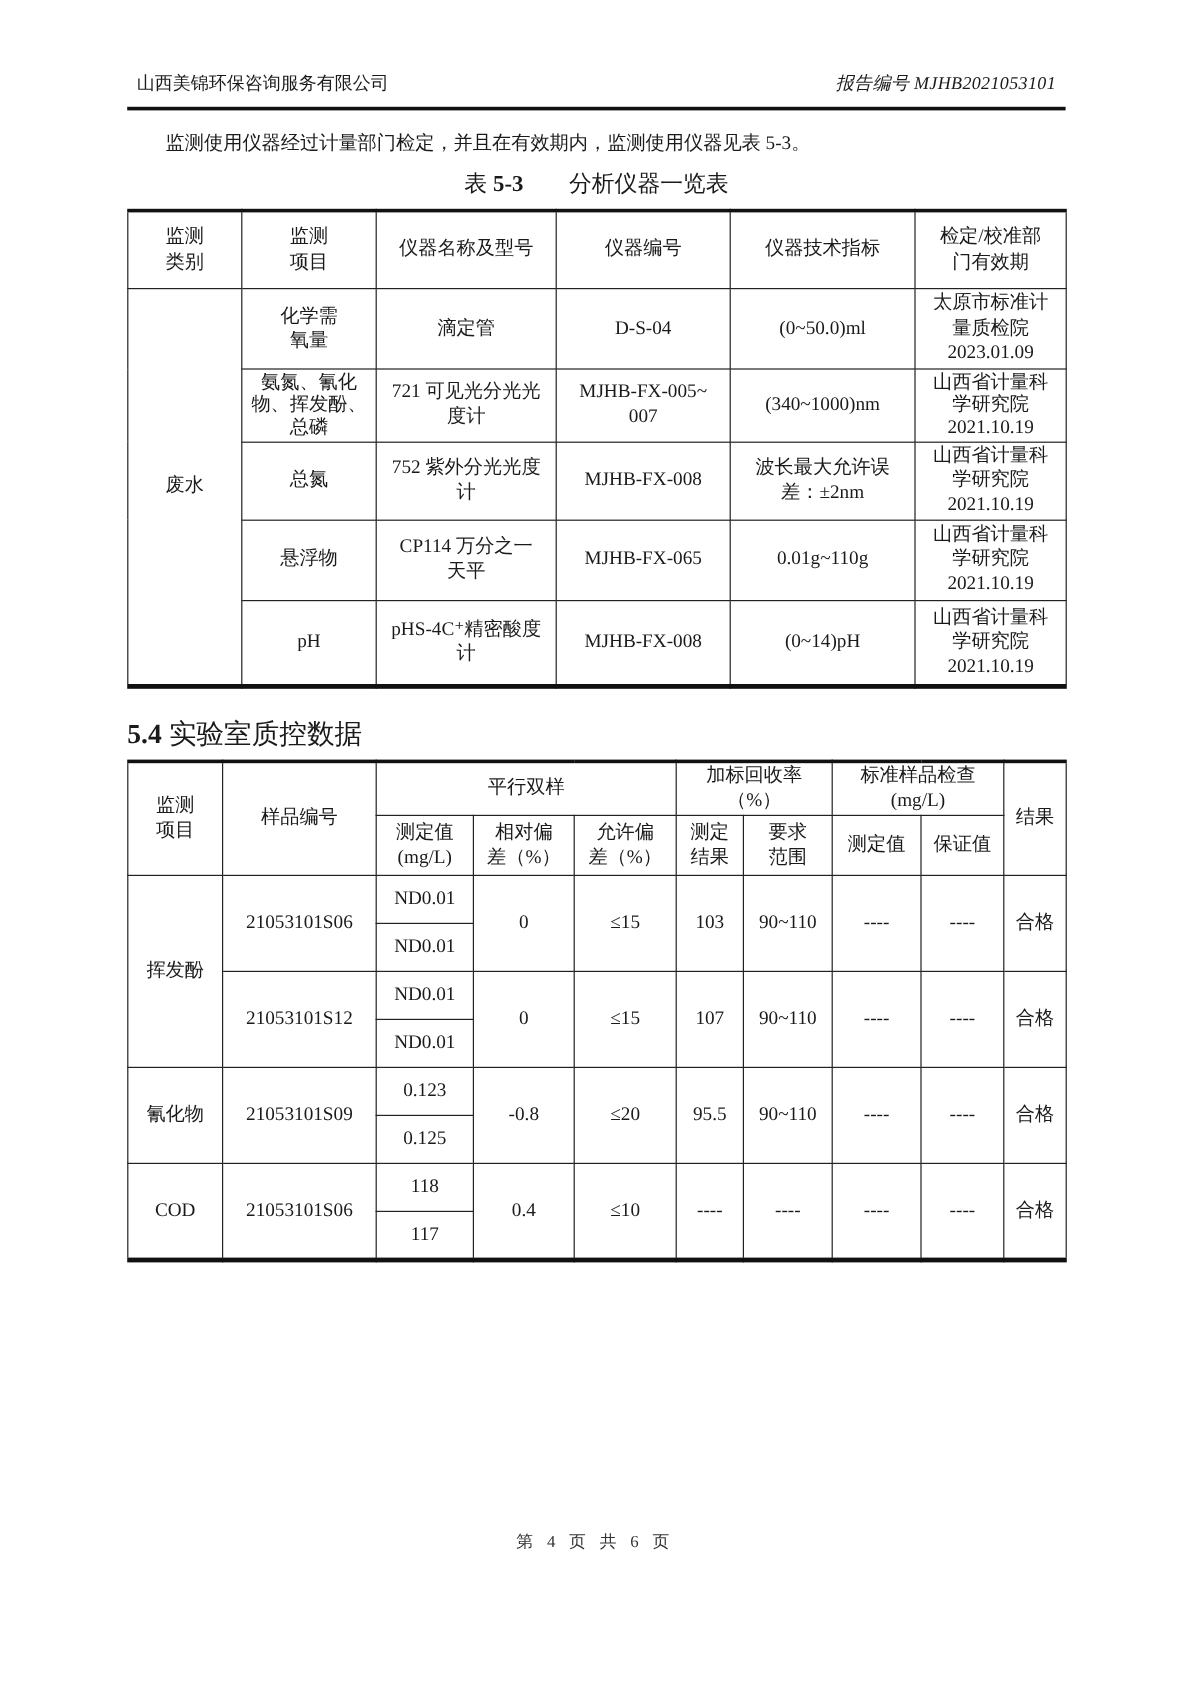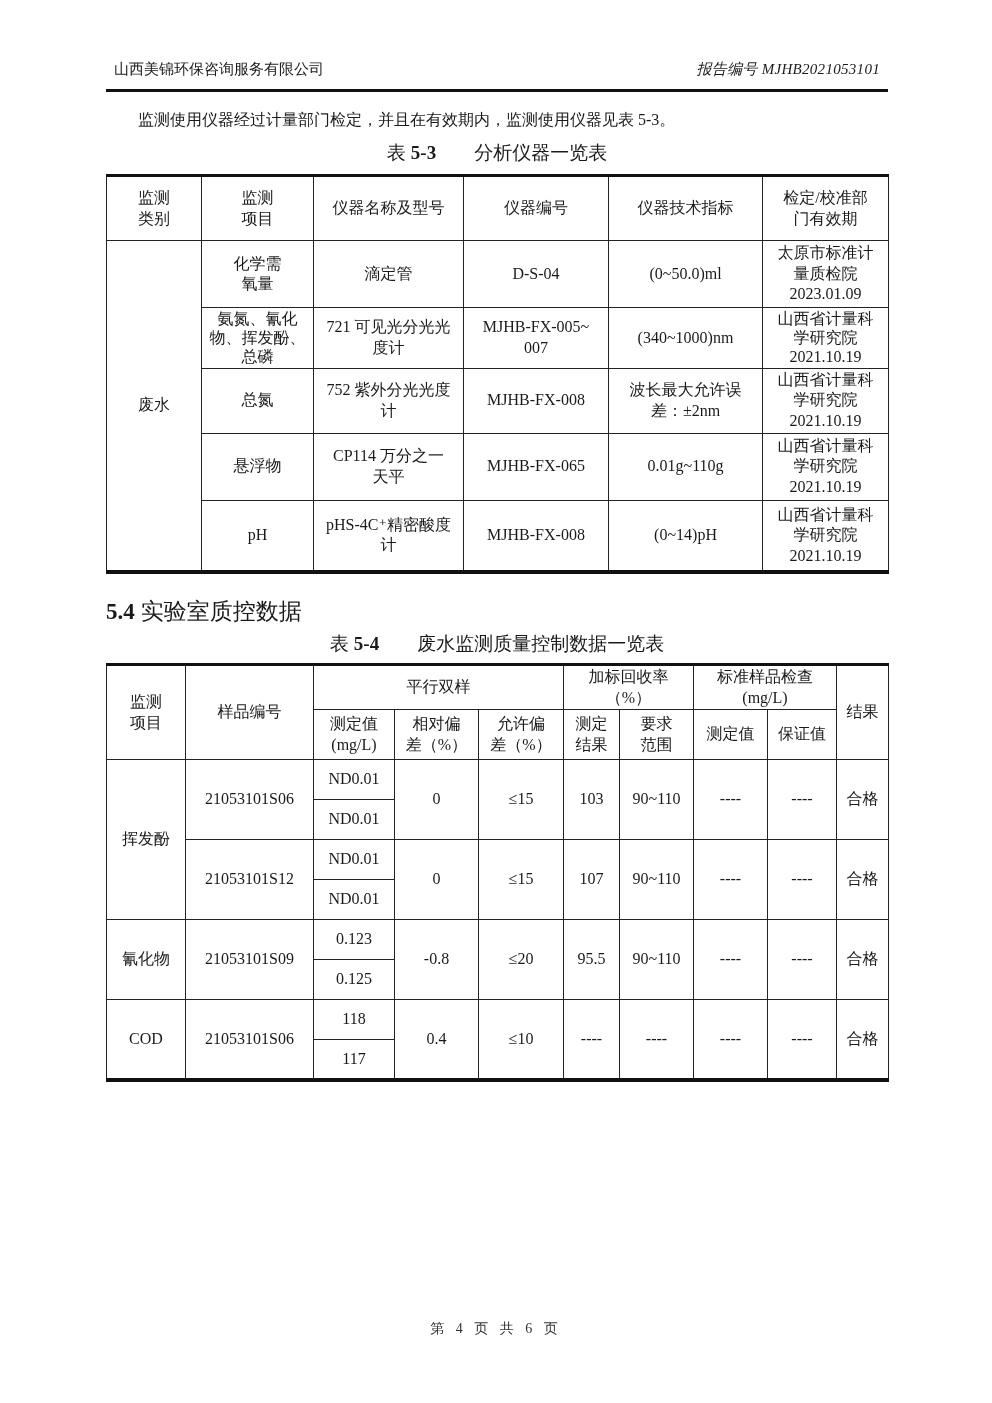--- a/index.html
+++ b/index.html
@@ -50,21 +50,21 @@
     font-size:16px; line-height:1.28;
     padding:1px 2px;
     overflow:hidden;
   }
   .t53 { margin-top:8px; }
   .t54 { margin-top:6px; }
   .cert-date { display:block; }
 
   
   .page-footer {
-    position:absolute; left:0; right:0; top:1320px;
+    position:absolute; left:0; right:0; top:1276px;
     text-align:center; font-size:14px; letter-spacing:4px; color:#333;
   }
 </style>
 </head>
 <body>
 
 <div class="page">
 
   <div class="doc-header">
     <span class="left">山西美锦环保咨询服务有限公司</span>
@@ -148,23 +148,20 @@
       <td><span>山西省计量科
 学研究院</span><span class="cert-date">2021.10.19</span></td>
     </tr>
   </tbody>
     </table>
 
   <div class="sec-heading" style="margin-top:22px">
     <span class="num">5.4</span><span class="ttl">实验室质控数据</span>
   </div>
 
-  <div class="tbl-caption">
-    <span>表</span><span class="cap-num">5-4</span><span class="cap-title">废水监测质量控制数据一览表</span>
-  </div>
 
   <table class="t54">
     <colgroup>
       <col style="width:79px">
         <col style="width:128px">
         <col style="width:81px">
         <col style="width:84px">
       <col style="width:85px">
         <col style="width:56px">
         <col style="width:74px">

